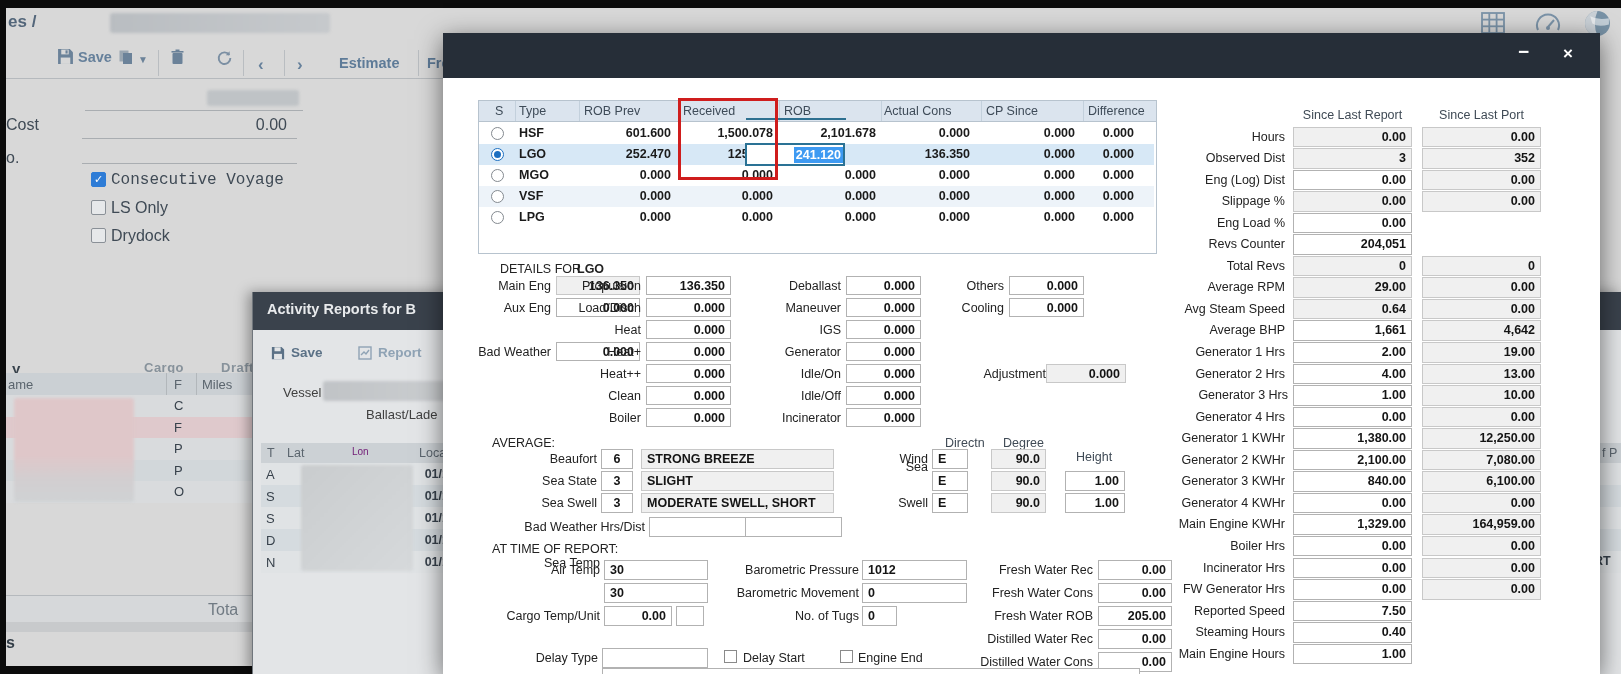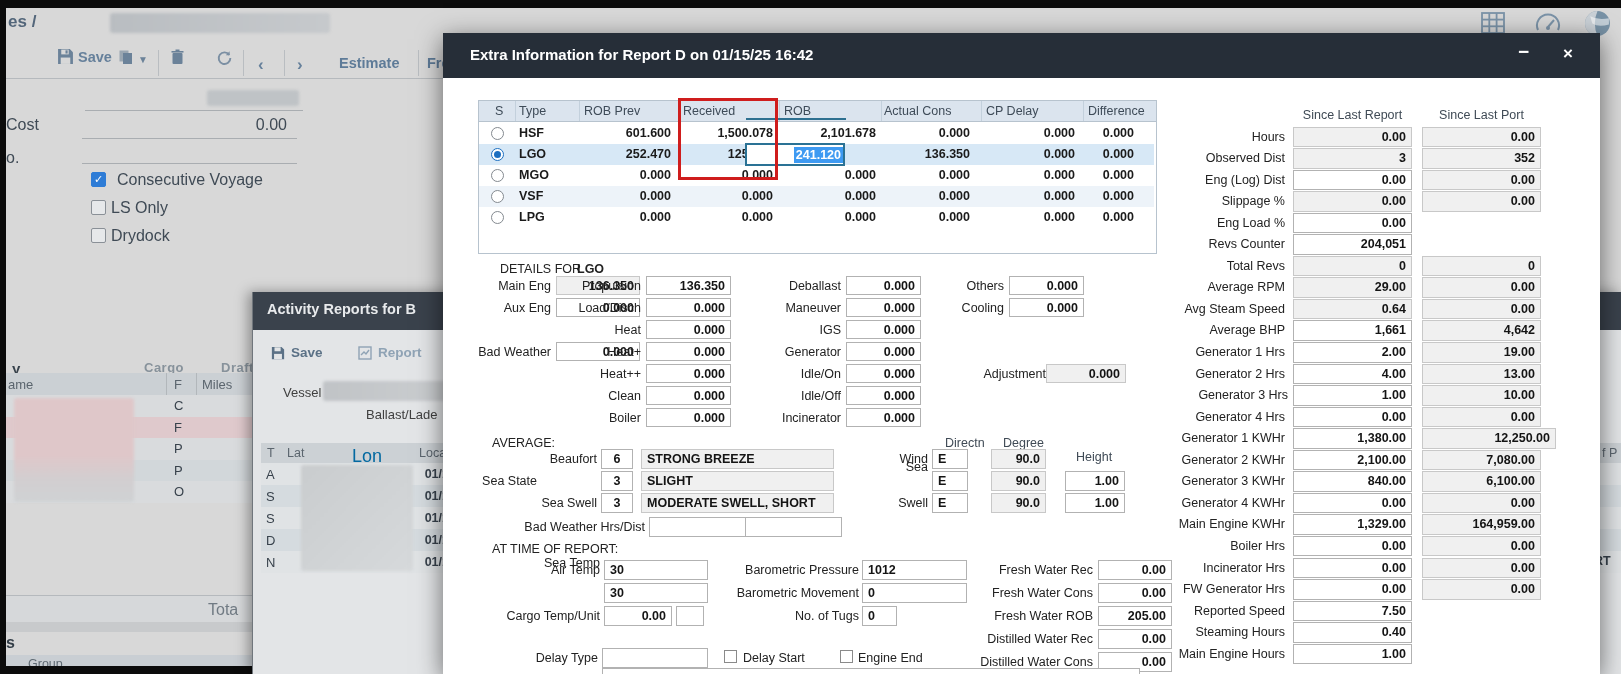--- a/index.html
+++ b/index.html
@@ -103,21 +103,21 @@
   <div class="blur" style="left:201px;top:82px;width:92px;height:16px;background:#bfc3c6;"></div>
   <div class="hrule" style="left:79px;top:102px;width:218px;background:#a9adb1;"></div>
   <div class="bg-lbl" style="left:0;top:108px;">Cost</div>
   <div class="bg-lbl" style="left:224px;top:108px;width:57px;text-align:right;">0.00</div>
   <div class="hrule" style="left:76px;top:130px;width:215px;background:#a9adb1;"></div>
   <div class="bg-lbl" style="left:0;top:141px;">o.</div>
   <div class="hrule" style="left:76px;top:155px;width:215px;background:#a9adb1;"></div>
 
   <div id="bg-checkboxes">
       <div class="cb on" style="left: 85px; top: 164px;">✓</div>
-      <div class="bg-lbl" style="left: 111px; top: 163px;">Consecutive Voyage</div>
+      <div class="bg-lbl" style="left: 105px; top: 163px; font-family: Liberation Mono, monospace;">Consecutive Voyage</div>
       <div class="cb" style="left: 85px; top: 192px;"></div>
       <div class="bg-lbl" style="left: 105px; top: 191px;">LS Only</div>
       <div class="cb" style="left: 85px; top: 220px;"></div>
       <div class="bg-lbl" style="left: 105px; top: 219px;">Drydock</div>
     </div>
 
   <div id="bg-tabs">
       <div class="tab" style="left: 6px; color: rgb(55, 66, 76); font-size: 15px;">y</div>
       <div class="tab" style="left: 50px; margin-top: 20px;">BL Info</div>
       <div class="tab" style="left: 138px;">Cargo</div>
@@ -148,23 +148,20 @@
         <div class="itin-f">O</div>
       </div>
     </div>
   <div class="blur" style="left:8px;top:390px;width:120px;height:104px;background:linear-gradient(180deg,#dfc7c9 0%,#dfc7c9 55%,#d2ced0 78%,#cfd2d4 100%);"></div>
 
   <div class="abs" style="left:0;top:587px;width:252px;height:27px;background:#d6d8da;border-top:1px solid #b5b9bd;">
     <div class="bg-lbl" style="left:202px;top:5px;color:#707a83;">Tota</div>
   </div>
   <div class="abs" style="left:0;top:614px;width:252px;height:10px;background:#c8cacc;"></div>
   <div class="bg-lbl" style="left:0;top:626px;font-size:16px;font-weight:700;color:#333e48;">s</div>
-  <div class="abs" style="left:0;top:647px;width:252px;height:19px;background:#c9ced3;">
-    <div class="bg-lbl" style="left:22px;top:2px;font-size:12.5px;color:#5f6a73;">Group</div>
-  </div>
 
   <span class="abs" style="left:1474px;top:3px;">
     <svg width="26" height="24" viewBox="0 0 26 24" fill="none" stroke="#7b93a8" stroke-width="1.8">
       <rect x="2" y="2" width="22" height="20"></rect>
         <line x1="2" y1="8.6" x2="24" y2="8.6"></line>
         <line x1="2" y1="15.3" x2="24" y2="15.3"></line>
       <line x1="9.3" y1="2" x2="9.3" y2="22"></line>
         <line x1="16.6" y1="2" x2="16.6" y2="22"></line>
       </svg>
   </span>
@@ -204,21 +201,21 @@
   </span>
   <div class="abs" style="left:125px;top:53px;font-size:13.5px;font-weight:700;color:#8fa3b5;">Report</div>
 
   <div class="act-lbl" style="left:30px;top:93px;">Vessel</div>
   <div class="blur" style="left:70px;top:89px;width:152px;height:20px;background:linear-gradient(90deg,#c0c3c6,#cdd0d2);"></div>
   <div class="act-lbl" style="left:113px;top:115px;">Ballast/Lade</div>
 
   <div class="abs" style="left:8px;top:151px;width:1361px;height:20px;background:#ccd1d5;">
     <div class="act-lbl" style="left:6px;top:3px;font-size:12.5px;color:#5b656e;">T</div>
     <div class="act-lbl" style="left:26px;top:3px;font-size:12.5px;color:#5b656e;">Lat</div>
-    <div class="act-lbl" style="left:91px;top:3px;font-size:18px;color:#0369a1;">Lon</div>
+    <div class="act-lbl" style="left:91px;top:3px;font-size:10px;color:#701a75;">Lon</div>
     <div class="act-lbl" style="left:158px;top:3px;font-size:12.5px;color:#5b656e;">Local D</div>
     <div class="act-lbl" style="left:1341px;top:3px;font-size:12.5px;color:#5b656e;">f P</div>
   </div>
   <div id="act-rows">
       <div class="act-row" style="top: 171px; background: rgb(224, 227, 229);">
         <div style="position: absolute; left: 5px; top: 4px; font-size: 13px; color: rgb(56, 66, 76);">A</div>
         <div style="position: absolute; left: 150px; top: 4px; width: 38px; font-size: 12.5px; font-weight: 700; color: rgb(56, 66, 76); text-align: right;">01/1</div>
       </div>
       <div class="act-row" style="top: 193px; background: rgb(213, 219, 223);">
         <div style="position: absolute; left: 5px; top: 4px; font-size: 13px; color: rgb(56, 66, 76);">S</div>
@@ -236,34 +233,33 @@
         <div style="position: absolute; left: 5px; top: 4px; font-size: 13px; color: rgb(56, 66, 76);">N</div>
         <div style="position: absolute; left: 150px; top: 4px; width: 38px; font-size: 12.5px; font-weight: 700; color: rgb(56, 66, 76); text-align: right;">01/1</div>
       </div>
     </div>
   <div class="blur" style="left:48px;top:173px;width:112px;height:106px;background:linear-gradient(135deg,#c9ccce,#d6d9db);"></div>
   <div class="act-lbl" style="left:1341px;top:262px;font-size:12.5px;font-weight:700;color:#38424c;">RT</div>
 </div>
 
 <div id="dlg">
   <div id="dlg-head">
-    <div id="dlg-title">Extra Information for Report D on 01/15/25 16:42</div>
     <div class="win-btn" style="left:1075px;top:8px;font-size:19px;font-weight:700;">−</div>
     <div class="win-btn" style="left:1120px;top:11px;font-size:17px;font-weight:700;">×</div>
   </div>
 
   <div id="fuel">
     <div id="fuel-hd">
         <div class="f-hd" style="left: 16px;">S</div>
         <div class="f-hd" style="left: 40px;">Type</div>
         <div class="f-hd" style="left: 105px;">ROB Prev</div>
         <div class="f-hd" style="left: 204px;">Received</div>
         <div class="f-hd" style="left: 305px;">ROB</div>
         <div class="f-hd" style="left: 405px;">Actual Cons</div>
-        <div class="f-hd" style="left: 507px;">CP Delay</div>
+        <div class="f-hd" style="left: 507px;">CP Since</div>
         <div class="f-hd" style="left: 609px;">Difference</div>
         <div style="position: absolute; left: 36px; top: 0px; width: 1px; height: 20px; background: rgb(195, 208, 220);"></div>
         <div style="position: absolute; left: 100px; top: 0px; width: 1px; height: 20px; background: rgb(195, 208, 220);"></div>
         <div style="position: absolute; left: 200px; top: 0px; width: 1px; height: 20px; background: rgb(195, 208, 220);"></div>
         <div style="position: absolute; left: 300px; top: 0px; width: 1px; height: 20px; background: rgb(195, 208, 220);"></div>
         <div style="position: absolute; left: 402px; top: 0px; width: 1px; height: 20px; background: rgb(195, 208, 220);"></div>
         <div style="position: absolute; left: 502px; top: 0px; width: 1px; height: 20px; background: rgb(195, 208, 220);"></div>
         <div style="position: absolute; left: 604px; top: 0px; width: 1px; height: 20px; background: rgb(195, 208, 220);"></div>
       </div>
     <div id="fuel-rows">
@@ -372,21 +368,21 @@
     </div>
 
   <div class="sect" style="left:49px;top:403px;">AVERAGE:</div>
   <div class="sect" style="left:502px;top:403px;color:#3f4a55;">Directn</div>
   <div class="sect" style="left:560px;top:403px;color:#3f4a55;">Degree</div>
   <div class="sect" style="left:633px;top:417px;color:#3f4a55;">Height</div>
   <div id="avg-rows">
       <div class="lblR" style="right: 1003px; top: 419px;">Beaufort</div>
       <div class="box ctr" style="left: 158px; top: 416px; width: 32px;">6</div>
       <div class="box ro lft" style="left: 198px; top: 416px; width: 193px;">STRONG BREEZE</div>
-      <div class="lblR" style="right: 1063px; top: 441px; text-align: right;">Sea State</div>
+      <div class="lblR" style="right: 1003px; top: 441px; text-align: right;">Sea State</div>
       <div class="box ctr" style="left: 158px; top: 438px; width: 32px;">3</div>
       <div class="box ro lft" style="left: 198px; top: 438px; width: 193px;">SLIGHT</div>
       <div class="lblR" style="right: 1003px; top: 463px;">Sea Swell</div>
       <div class="box ctr" style="left: 158px; top: 460px; width: 32px;">3</div>
       <div class="box ro lft" style="left: 198px; top: 460px; width: 193px;">MODERATE SWELL, SHORT</div>
       <div class="lblR" style="right: 672px; top: 419px;">Wind</div>
       <div class="box lft" style="left: 489px; top: 416px; width: 36px;">E</div>
       <div class="box ro" style="left: 548px; top: 416px; width: 55px;">90.0</div>
       <div class="lblR" style="right: 672px; top: 427px;">Sea</div>
       <div class="box lft" style="left: 489px; top: 438px; width: 36px;">E</div>
@@ -474,21 +470,21 @@
       <div class="box" style="left: 850px; top: 330.55px; width: 119px; height: 20.5px;">4.00</div>
       <div class="box ro" style="left: 979px; top: 330.55px; width: 119px; height: 20.5px;">13.00</div>
       <div class="lblR" style="right: 312px; top: 355.1px; margin-left: 32px;">Generator 3 Hrs</div>
       <div class="box" style="left: 850px; top: 352.1px; width: 119px; height: 20.5px;">1.00</div>
       <div class="box ro" style="left: 979px; top: 352.1px; width: 119px; height: 20.5px;">10.00</div>
       <div class="lblR" style="right: 315px; top: 376.65px;">Generator 4 Hrs</div>
       <div class="box" style="left: 850px; top: 373.65px; width: 119px; height: 20.5px;">0.00</div>
       <div class="box ro" style="left: 979px; top: 373.65px; width: 119px; height: 20.5px;">0.00</div>
       <div class="lblR" style="right: 315px; top: 398.2px;">Generator 1 KWHr</div>
       <div class="box" style="left: 850px; top: 395.2px; width: 119px; height: 20.5px;">1,380.00</div>
-      <div class="box ro" style="left: 979px; top: 395.2px; width: 134px; height: 20.5px;">12,250.00</div>
+      <div class="box ro" style="left: 979px; top: 395.2px; width: 119px; height: 20.5px;">12,250.00</div>
       <div class="lblR" style="right: 315px; top: 419.75px;">Generator 2 KWHr</div>
       <div class="box" style="left: 850px; top: 416.75px; width: 119px; height: 20.5px;">2,100.00</div>
       <div class="box ro" style="left: 979px; top: 416.75px; width: 119px; height: 20.5px;">7,080.00</div>
       <div class="lblR" style="right: 315px; top: 441.3px;">Generator 3 KWHr</div>
       <div class="box" style="left: 850px; top: 438.3px; width: 119px; height: 20.5px;">840.00</div>
       <div class="box ro" style="left: 979px; top: 438.3px; width: 119px; height: 20.5px;">6,100.00</div>
       <div class="lblR" style="right: 315px; top: 462.85px;">Generator 4 KWHr</div>
       <div class="box" style="left: 850px; top: 459.85px; width: 119px; height: 20.5px;">0.00</div>
       <div class="box ro" style="left: 979px; top: 459.85px; width: 119px; height: 20.5px;">0.00</div>
       <div class="lblR" style="right: 315px; top: 484.4px;">Main Engine KWHr</div>

